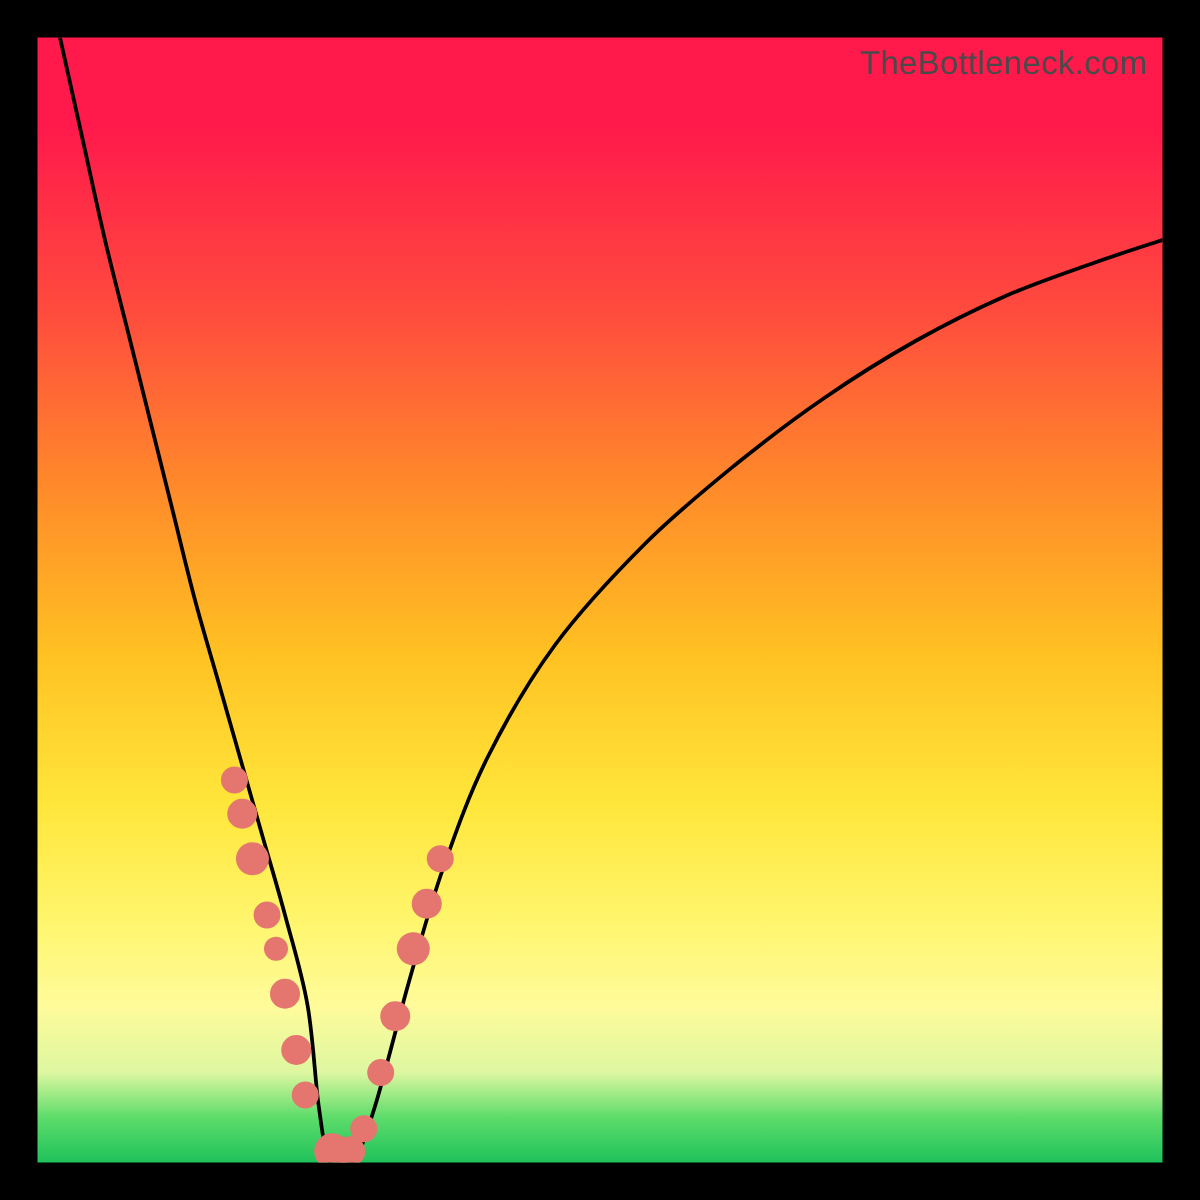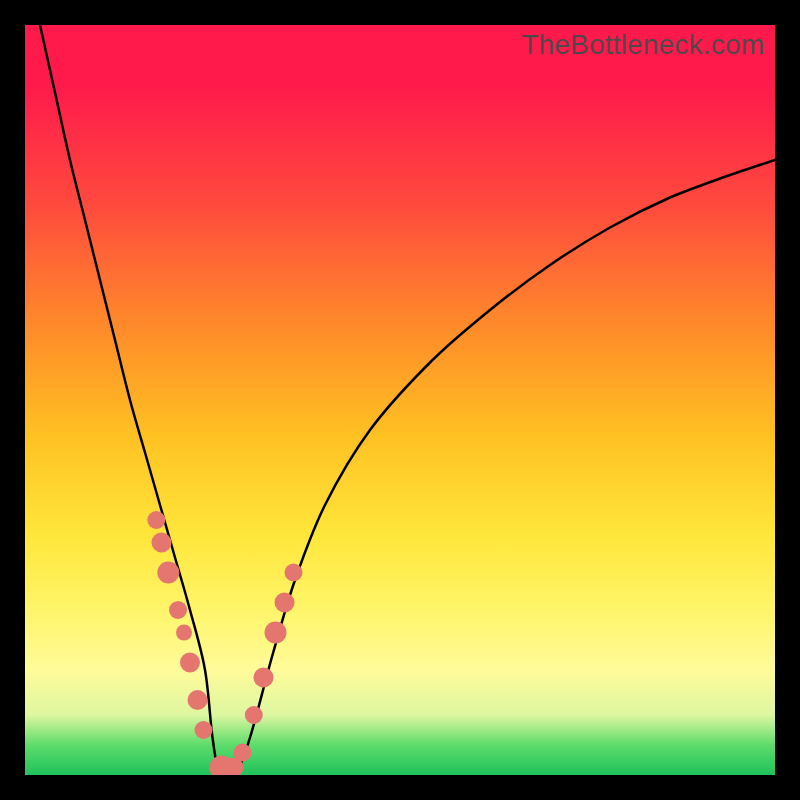--- a/index.html
+++ b/index.html
@@ -35,21 +35,21 @@
       #ddf7a0 92%,
       #5ddc6a 96%,
       #1fc25b 100%
     );
   }
   .watermark {
     position: absolute;
     top: 4px;
     right: 10px;
     color: #4a4a4a;
-    font-size: 28px;
+    font-size: 22px;
     font-weight: 500;
     letter-spacing: 0.2px;
     user-select: none;
   }
   svg.curve {
     position: absolute;
     left: 0;
     top: 0;
     width: 750px;
     height: 750px;

